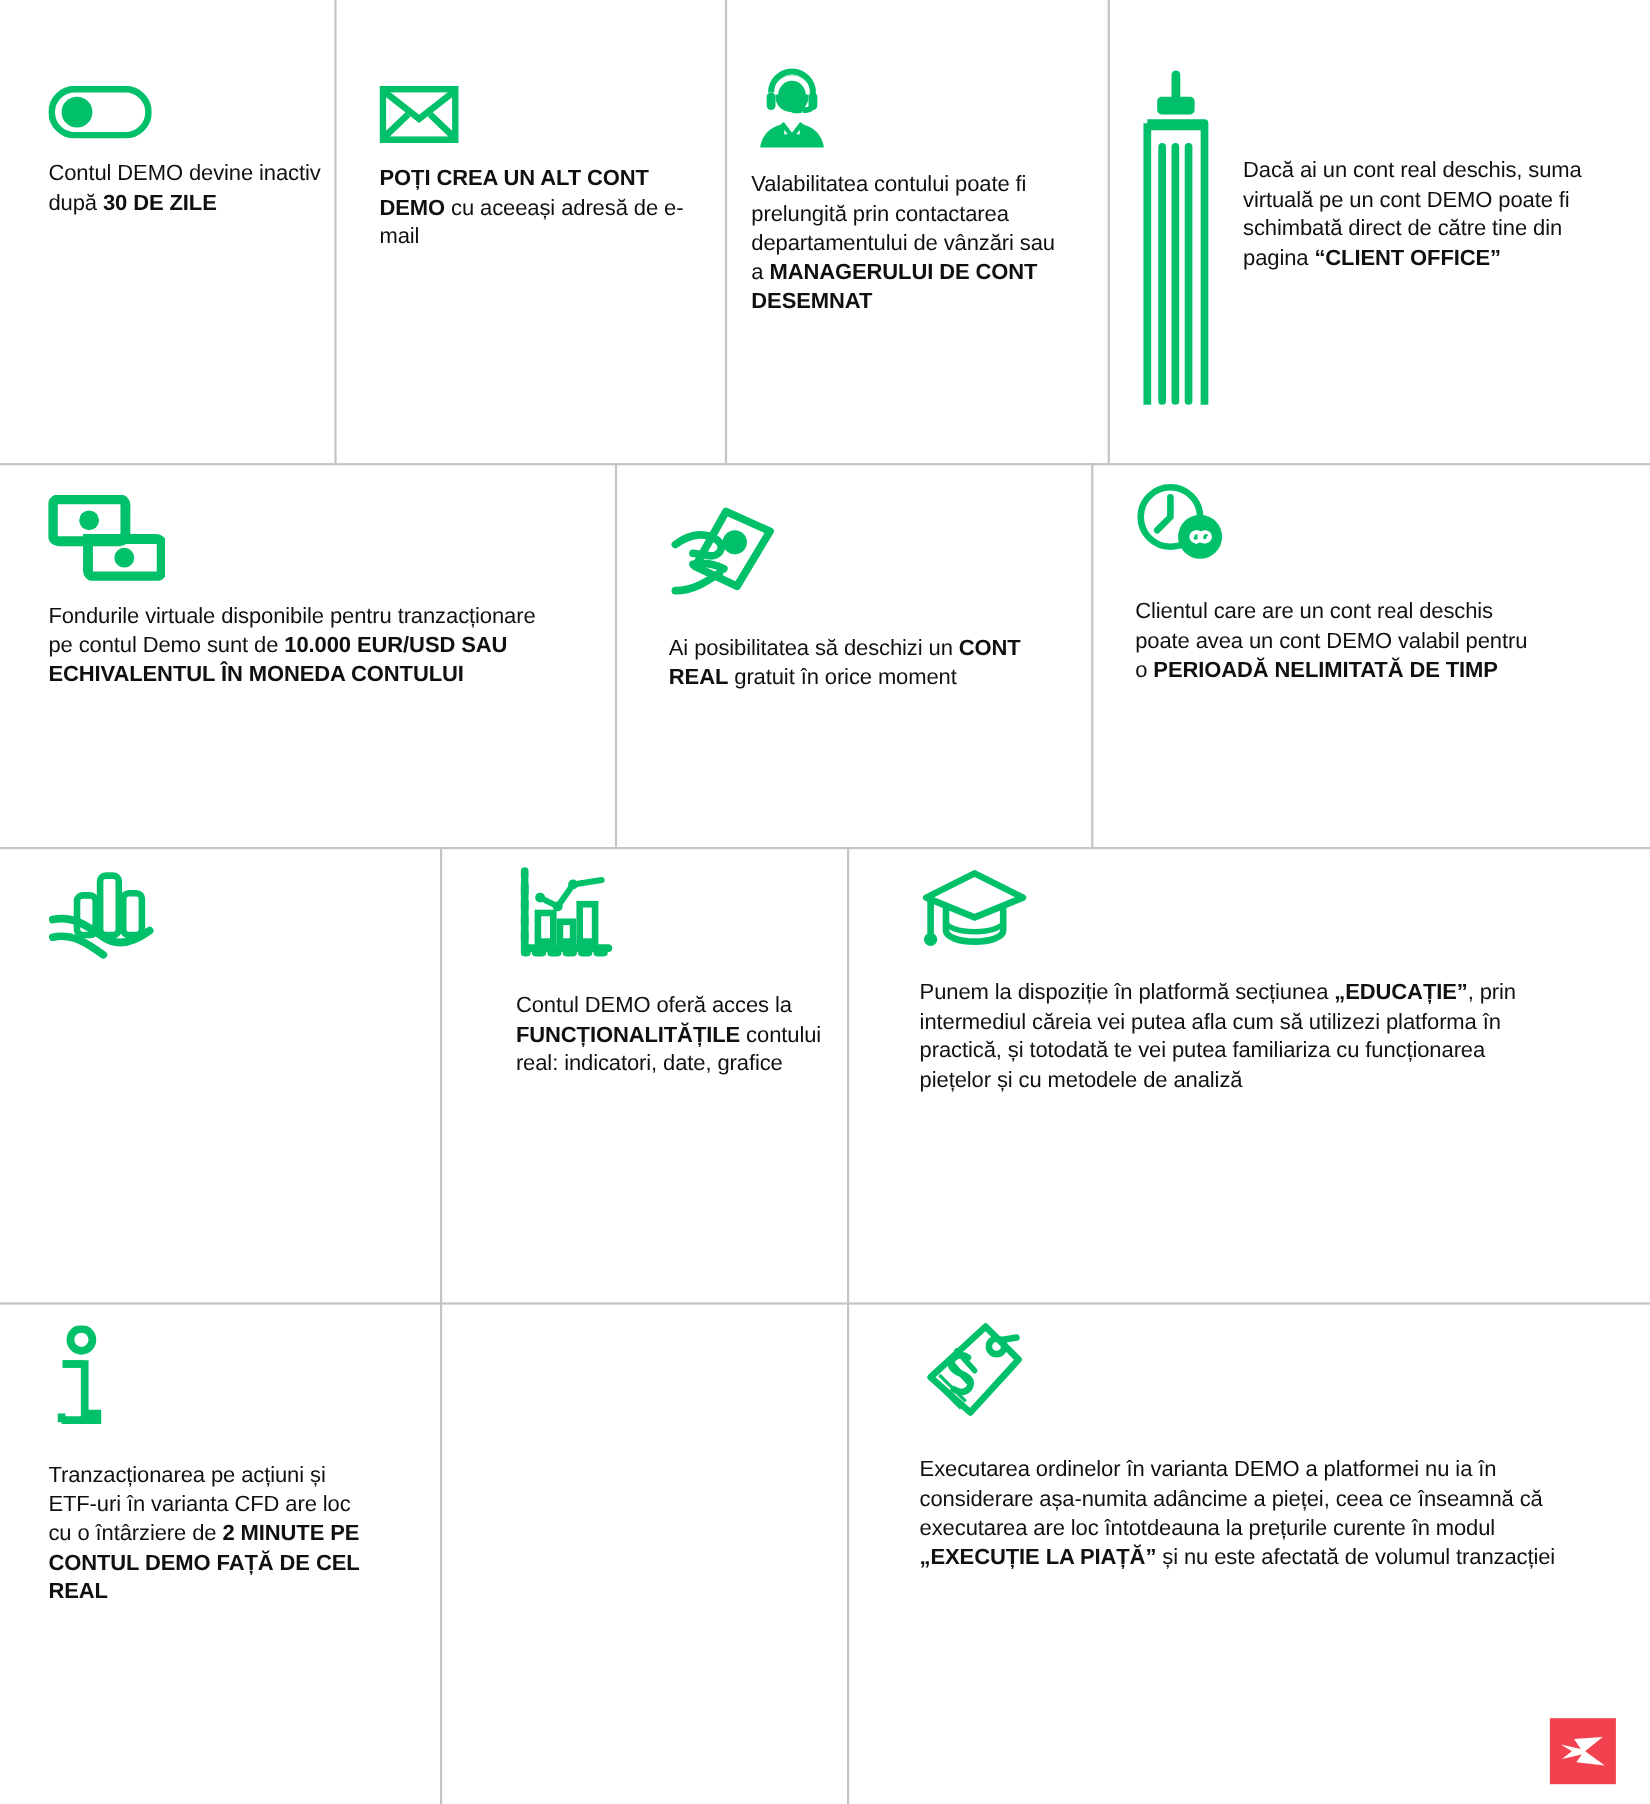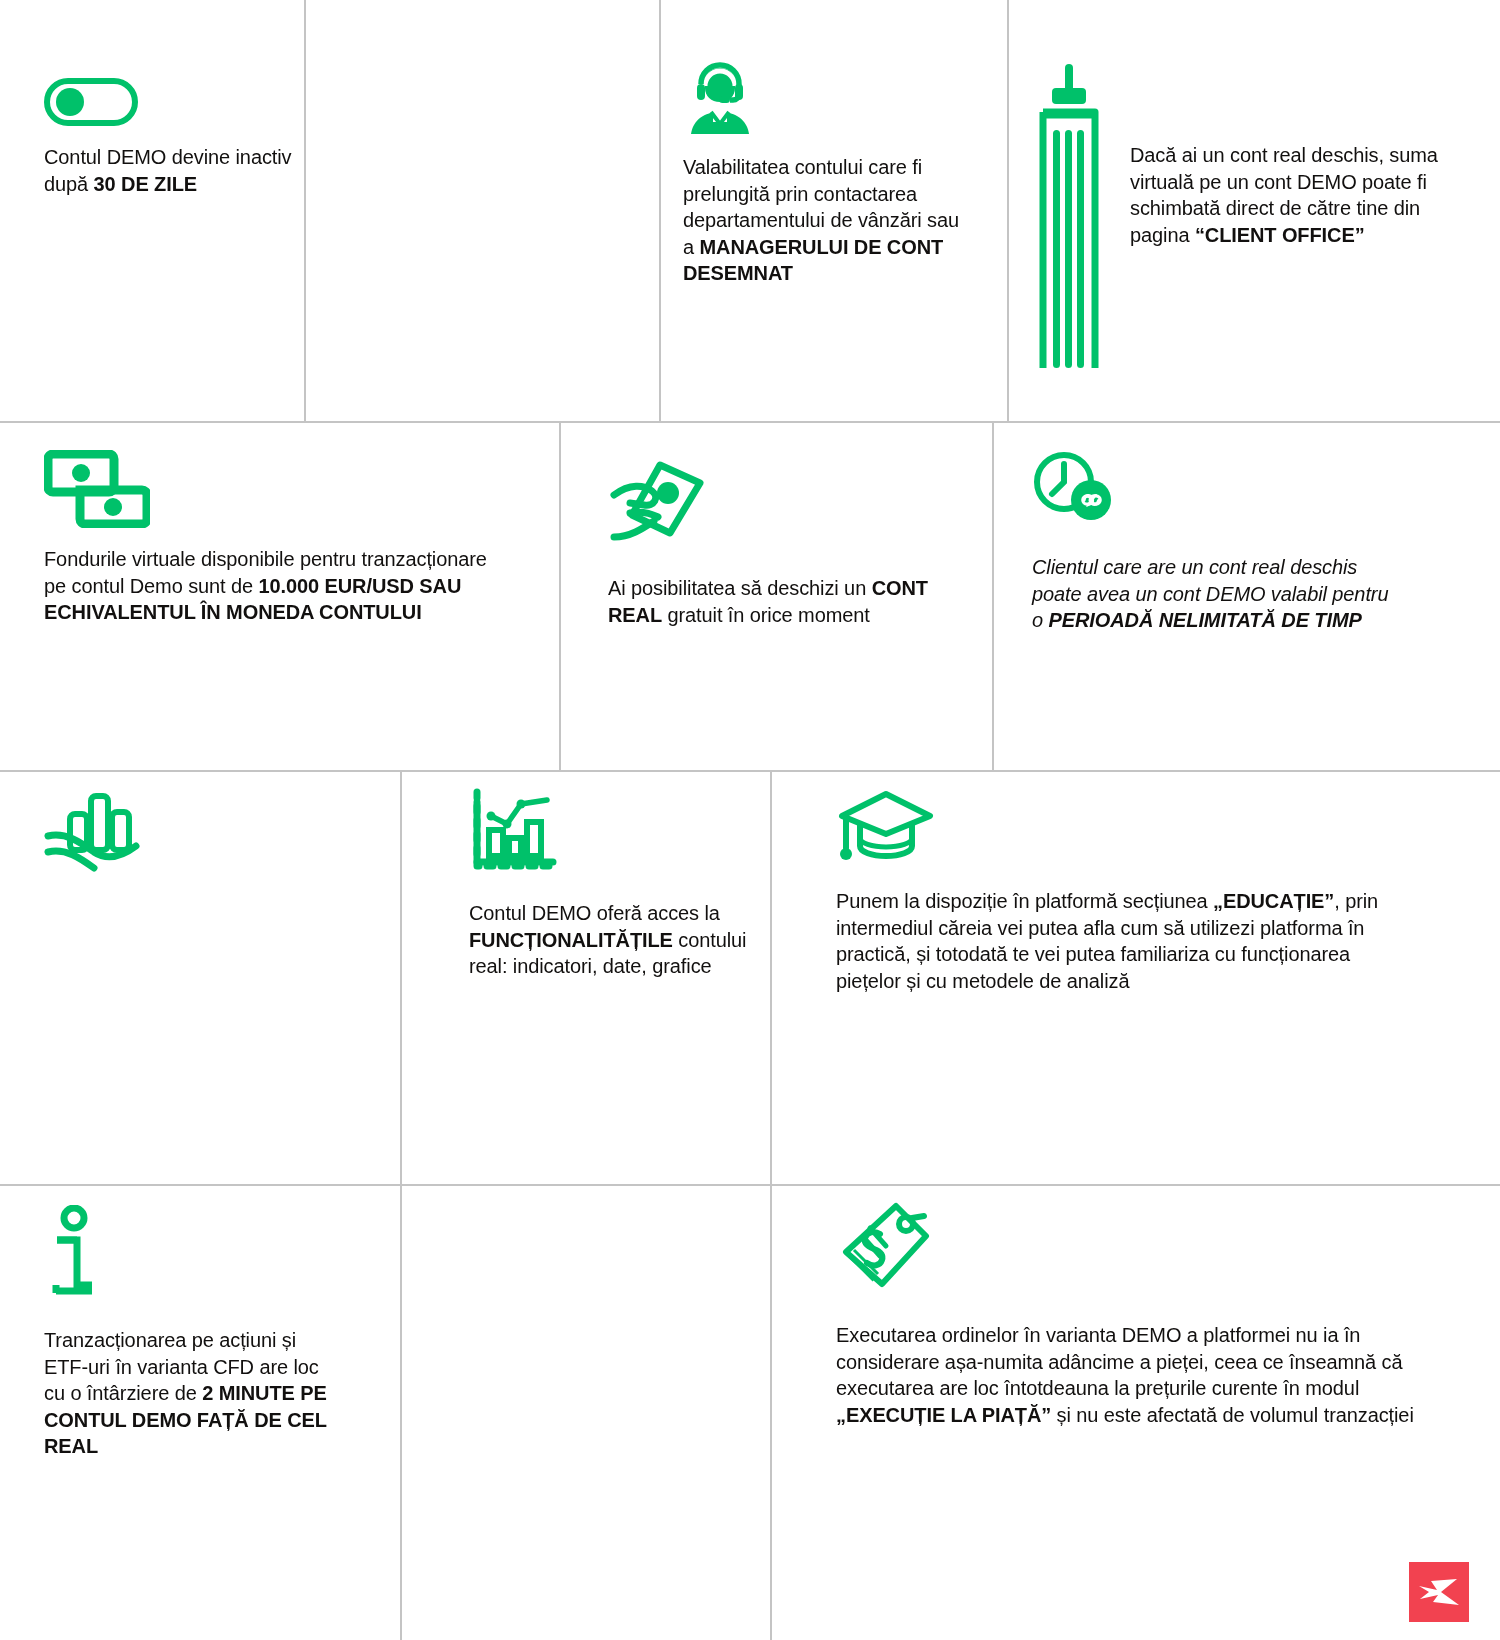--- a/index.html
+++ b/index.html
@@ -83,36 +83,46 @@
   <div class="cell" style="left:44px; top:78px; width:250px;">
     <span class="icon-wrap">
       <svg width="94" height="48" viewBox="0 0 94 48">
         <rect x="3" y="3" width="88" height="42" rx="21" fill="none" stroke="#00c16a" stroke-width="6"></rect>
         <circle cx="26" cy="24" r="14" fill="#00c16a"></circle>
       </svg>
     </span>
     <div class="txt"><span>Contul DEMO devine inactiv după </span><b>30 DE ZILE</b></div>
   </div>
 
+  <div class="cell" style="left:345px; top:78px; width:280px;">
+    <span class="icon-wrap">
+      <svg width="72" height="52" viewBox="0 0 72 52">
+        <rect x="3" y="3" width="66" height="46" fill="none" stroke="#00c16a" stroke-width="6"></rect>
+        <path d="M4 5 L36 30 L68 5" fill="none" stroke="#00c16a" stroke-width="6"></path>
+        <path d="M4 47 L26 26 M68 47 L46 26" fill="none" stroke="#00c16a" stroke-width="6"></path>
+      </svg>
+    </span>
+    <div class="txt"><b>POȚI CREA UN ALT CONT DEMO</b><span> cu aceeași adresă de e-mail</span></div>
+  </div>
 
   <div class="cell" style="left:683px; top:62px; width:290px;">
     <span class="icon-wrap">
       <svg width="74" height="74" viewBox="0 0 74 74">
         <path d="M37 6c-9 0-15 6-15 14v6c0 8 6 14 15 14s15-6 15-14v-6c0-8-6-14-15-14z" fill="#00c16a"></path>
         <path d="M22 24a15 15 0 0 1 30 0" fill="none" stroke="#fff" stroke-width="5"></path>
         <path d="M18 22a19 19 0 0 1 38 0v10a6 6 0 0 1-6 6h-3" fill="none" stroke="#00c16a" stroke-width="5.5"></path>
         <rect x="14" y="22" width="8" height="16" rx="4" fill="#00c16a"></rect>
         <rect x="52" y="22" width="8" height="16" rx="4" fill="#00c16a"></rect>
         <rect x="36" y="34" width="11" height="7" rx="3.5" fill="#00c16a"></rect>
         <path d="M8 72c2-14 13-22 29-22s27 8 29 22z" fill="#00c16a"></path>
         <path d="M30 48v12h14V48z" fill="#fff"></path>
         <path d="M28 50 L37 62 L46 50" fill="none" stroke="#00c16a" stroke-width="4"></path>
       </svg>
     </span>
-    <div class="txt"><span>Valabilitatea contului care fi prelungită prin contactarea departamentului de vânzări sau a </span><b>MANAGERULUI DE CONT DESEMNAT</b></div>
+    <div class="txt"><span>Valabilitatea contului poate fi prelungită prin contactarea departamentului de vânzări sau a </span><b>MANAGERULUI DE CONT DESEMNAT</b></div>
   </div>
 
   <div class="cell" style="left:1032px; top:62px; width:420px; display:flex; gap:24px;">
     <span style="flex:0 0 auto;">
       <svg width="74" height="310" viewBox="0 0 74 310">
         <rect x="33" y="2" width="8" height="38" rx="4" fill="#00c16a"></rect>
         <rect x="20" y="26" width="34" height="16" rx="4" fill="#00c16a"></rect>
         <path d="M11 50h52v256" fill="none" stroke="#00c16a" stroke-width="7" stroke-linejoin="round"></path>
         <path d="M11 50v256" fill="none" stroke="#00c16a" stroke-width="7"></path>
         <path d="M11 53h52" fill="none" stroke="#00c16a" stroke-width="7"></path>
@@ -142,21 +152,21 @@
         <path d="M52 10 L92 28 L62 78 L24 60 Z" fill="none" stroke="#00c16a" stroke-width="7" stroke-linejoin="round"></path>
         <circle cx="60" cy="38" r="11" fill="#00c16a"></circle>
         <path d="M6 40 C22 28 36 30 44 36 C52 42 46 52 36 50 L22 48" fill="none" stroke="#00c16a" stroke-width="7" stroke-linecap="round" stroke-linejoin="round"></path>
         <path d="M6 82 C22 82 34 74 46 66" fill="none" stroke="#00c16a" stroke-width="7" stroke-linecap="round"></path>
         <path d="M22 58 C32 56 42 58 50 62" fill="none" stroke="#00c16a" stroke-width="7" stroke-linecap="round"></path>
       </svg>
     </span>
     <div class="txt"><span>Ai posibilitatea să deschizi un </span><b>CONT REAL</b><span> gratuit în orice moment</span></div>
   </div>
 
-  <div class="cell" style="left:1032px; top:452px; width:370px;font-style:italic;">
+  <div class="cell" style="left:1032px; top:440px; width:370px;">
     <span class="icon-wrap" style="margin-bottom:26px;">
       <svg width="82" height="72" viewBox="0 0 82 72">
         <circle cx="32" cy="30" r="27" fill="none" stroke="#00c16a" stroke-width="6"></circle>
         <path d="M32 12v18l-12 12" fill="none" stroke="#00c16a" stroke-width="6" stroke-linecap="round"></path>
         <circle cx="59" cy="48" r="20" fill="#00c16a"></circle>
         <path d="M52 48a4.2 4.2 0 1 1 5.6 3.9 L62 44 a4.2 4.2 0 1 0 4.6 4.6" fill="none" stroke="#fff" stroke-width="3.4" stroke-linecap="round"></path>
         <ellipse cx="55" cy="48" rx="4.2" ry="4.2" fill="none" stroke="#fff" stroke-width="3.2"></ellipse>
         <ellipse cx="64" cy="48" rx="4.2" ry="4.2" fill="none" stroke="#fff" stroke-width="3.2"></ellipse>
       </svg>
     </span>

